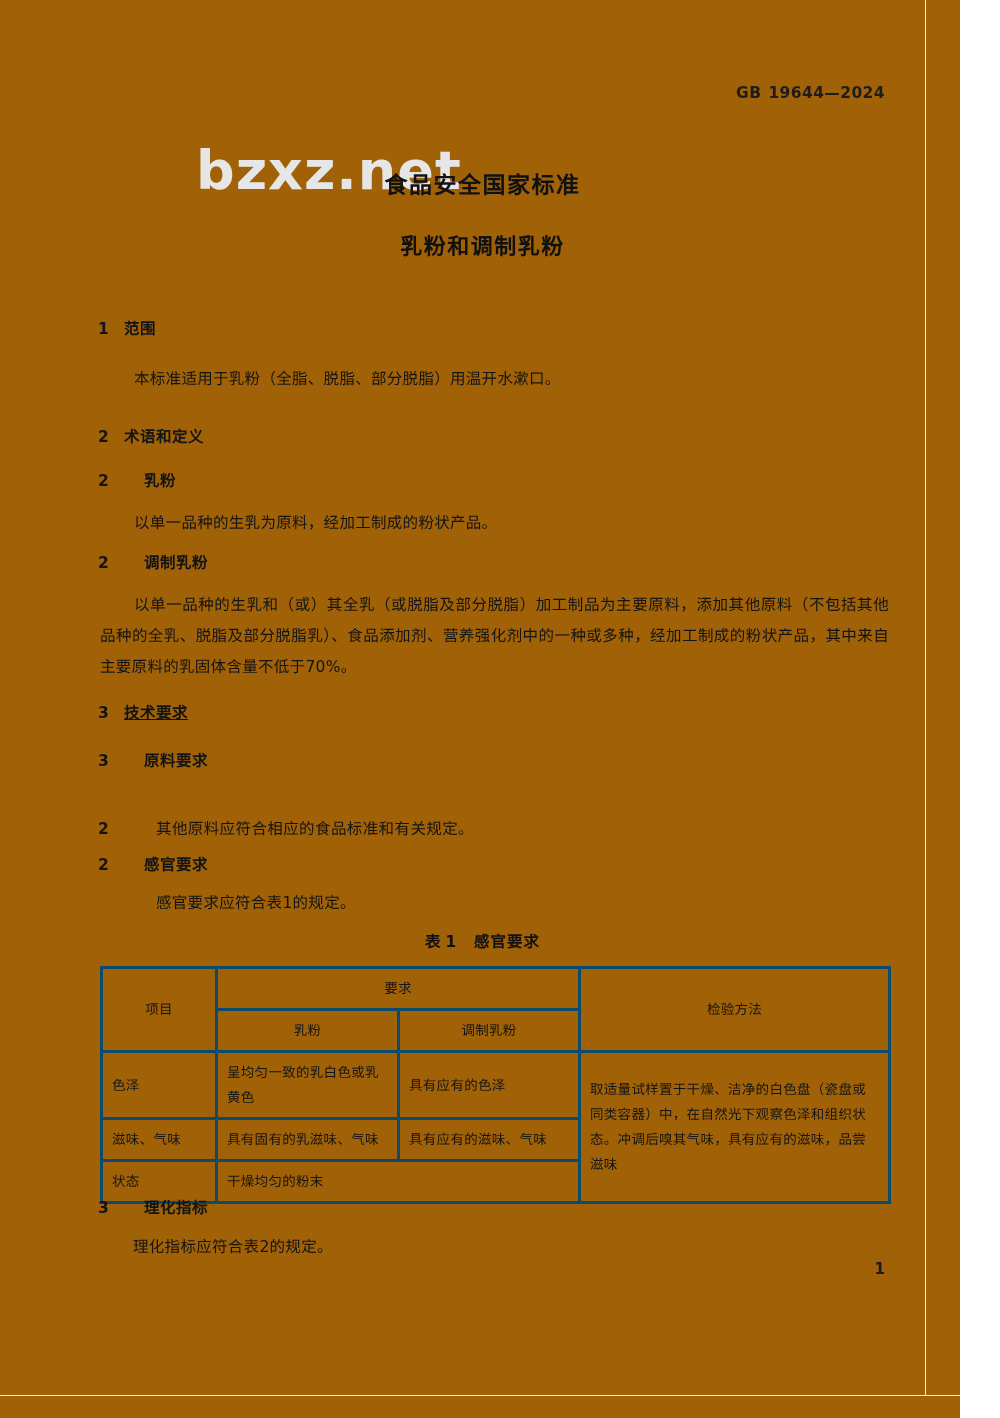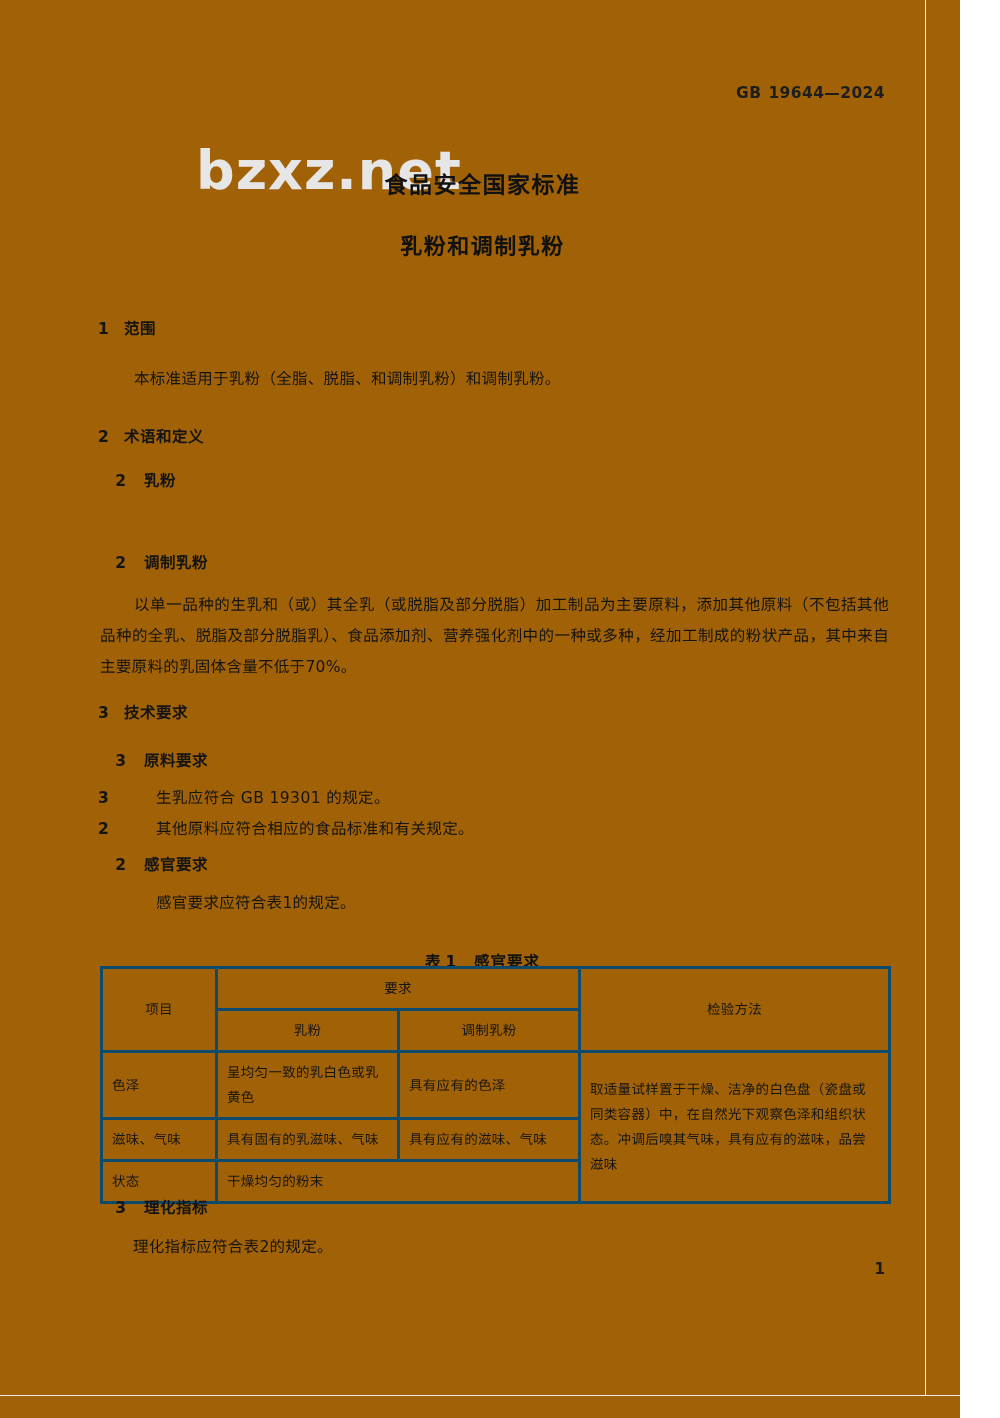--- a/index.html
+++ b/index.html
@@ -109,21 +109,20 @@
     width: 26px;
     font-weight: bold;
   }
 
   .h2 {
     font-size: 15.5px;
     font-weight: bold;
     color: #141414;
     white-space: nowrap;
     letter-spacing: 0.5px;
-    text-align: center;
   }
   .h2 .num {
     display: inline-block;
     width: 46px;
     font-weight: bold;
   }
 
   .listline {
     font-size: 15.5px;
     color: #141414;
@@ -222,56 +221,54 @@
     </div>
 
     <div class="watermark">bzxz.net</div>
 
     <div class="title-main">食品安全国家标准</div>
     <div class="title-sub">乳粉和调制乳粉</div>
 
     <div class="block h1" style="left:98px; top:316px;">
       <span class="num">1</span><span>范围</span>
     </div>
-    <div class="block para indent" style="left:100px; top:364px; width:760px;">本标准适用于乳粉（全脂、脱脂、和调制乳粉）和调制乳粉。</div>
+    <div class="block para indent" style="left:100px; top:364px; width:760px;">本标准适用于乳粉（全脂、脱脂、部分脱脂）用温开水漱口。</div>
 
     <div class="block h1" style="left:98px; top:424px;">
       <span class="num">2</span><span>术语和定义</span>
     </div>
 
     <div class="block h2" style="left:98px; top:468px;">
       <span class="num">2</span><span>乳粉</span>
     </div>
+    <div class="block para indent" style="left:100px; top:508px; width:760px;">以单一品种的生乳为原料，经加工制成的粉状产品。</div>
 
     <div class="block h2" style="left:98px; top:550px;">
       <span class="num">2</span><span>调制乳粉</span>
     </div>
     <div class="block para indent" style="left:100px; top:590px; width:789px;">以单一品种的生乳和（或）其全乳（或脱脂及部分脱脂）加工制品为主要原料，添加其他原料（不包括其他品种的全乳、脱脂及部分脱脂乳）、食品添加剂、营养强化剂中的一种或多种，经加工制成的粉状产品，其中来自主要原料的乳固体含量不低于70%。</div>
 
-    <div class="block h1" style="left:98px; top:700px;">
+    <div class="block h1" style="left:98px; top:700px;text-decoration:underline;">
       <span class="num">3</span><span>技术要求</span>
     </div>
 
     <div class="block h2" style="left:98px; top:748px;">
       <span class="num">3</span><span>原料要求</span>
     </div>
 
-    <div class="block listline" style="left:98px; top:785px;">
-      <span class="num">3</span><span>生乳应符合 GB 19301 的规定。</span>
-    </div>
     <div class="block listline" style="left:98px; top:816px;">
       <span class="num">2</span><span>其他原料应符合相应的食品标准和有关规定。</span>
     </div>
 
     <div class="block h2" style="left:98px; top:852px;">
       <span class="num">2</span><span>感官要求</span>
     </div>
     <div class="block para" style="left:133px; top:888px; width:740px;margin-left:23px;">感官要求应符合表1的规定。</div>
 
-    <div class="table-caption" style="top:949px;">
+    <div class="table-caption" style="top:929px;">
       <span>表</span><span class="cap-num">1</span>&nbsp;&nbsp;<span>感官要求</span>
     </div>
 
     <div class="tbl-wrap">
       <table class="sensory">
         <colgroup>
           <col class="col-item">
           <col class="col-milk">
           <col class="col-form">
           <col class="col-method">

